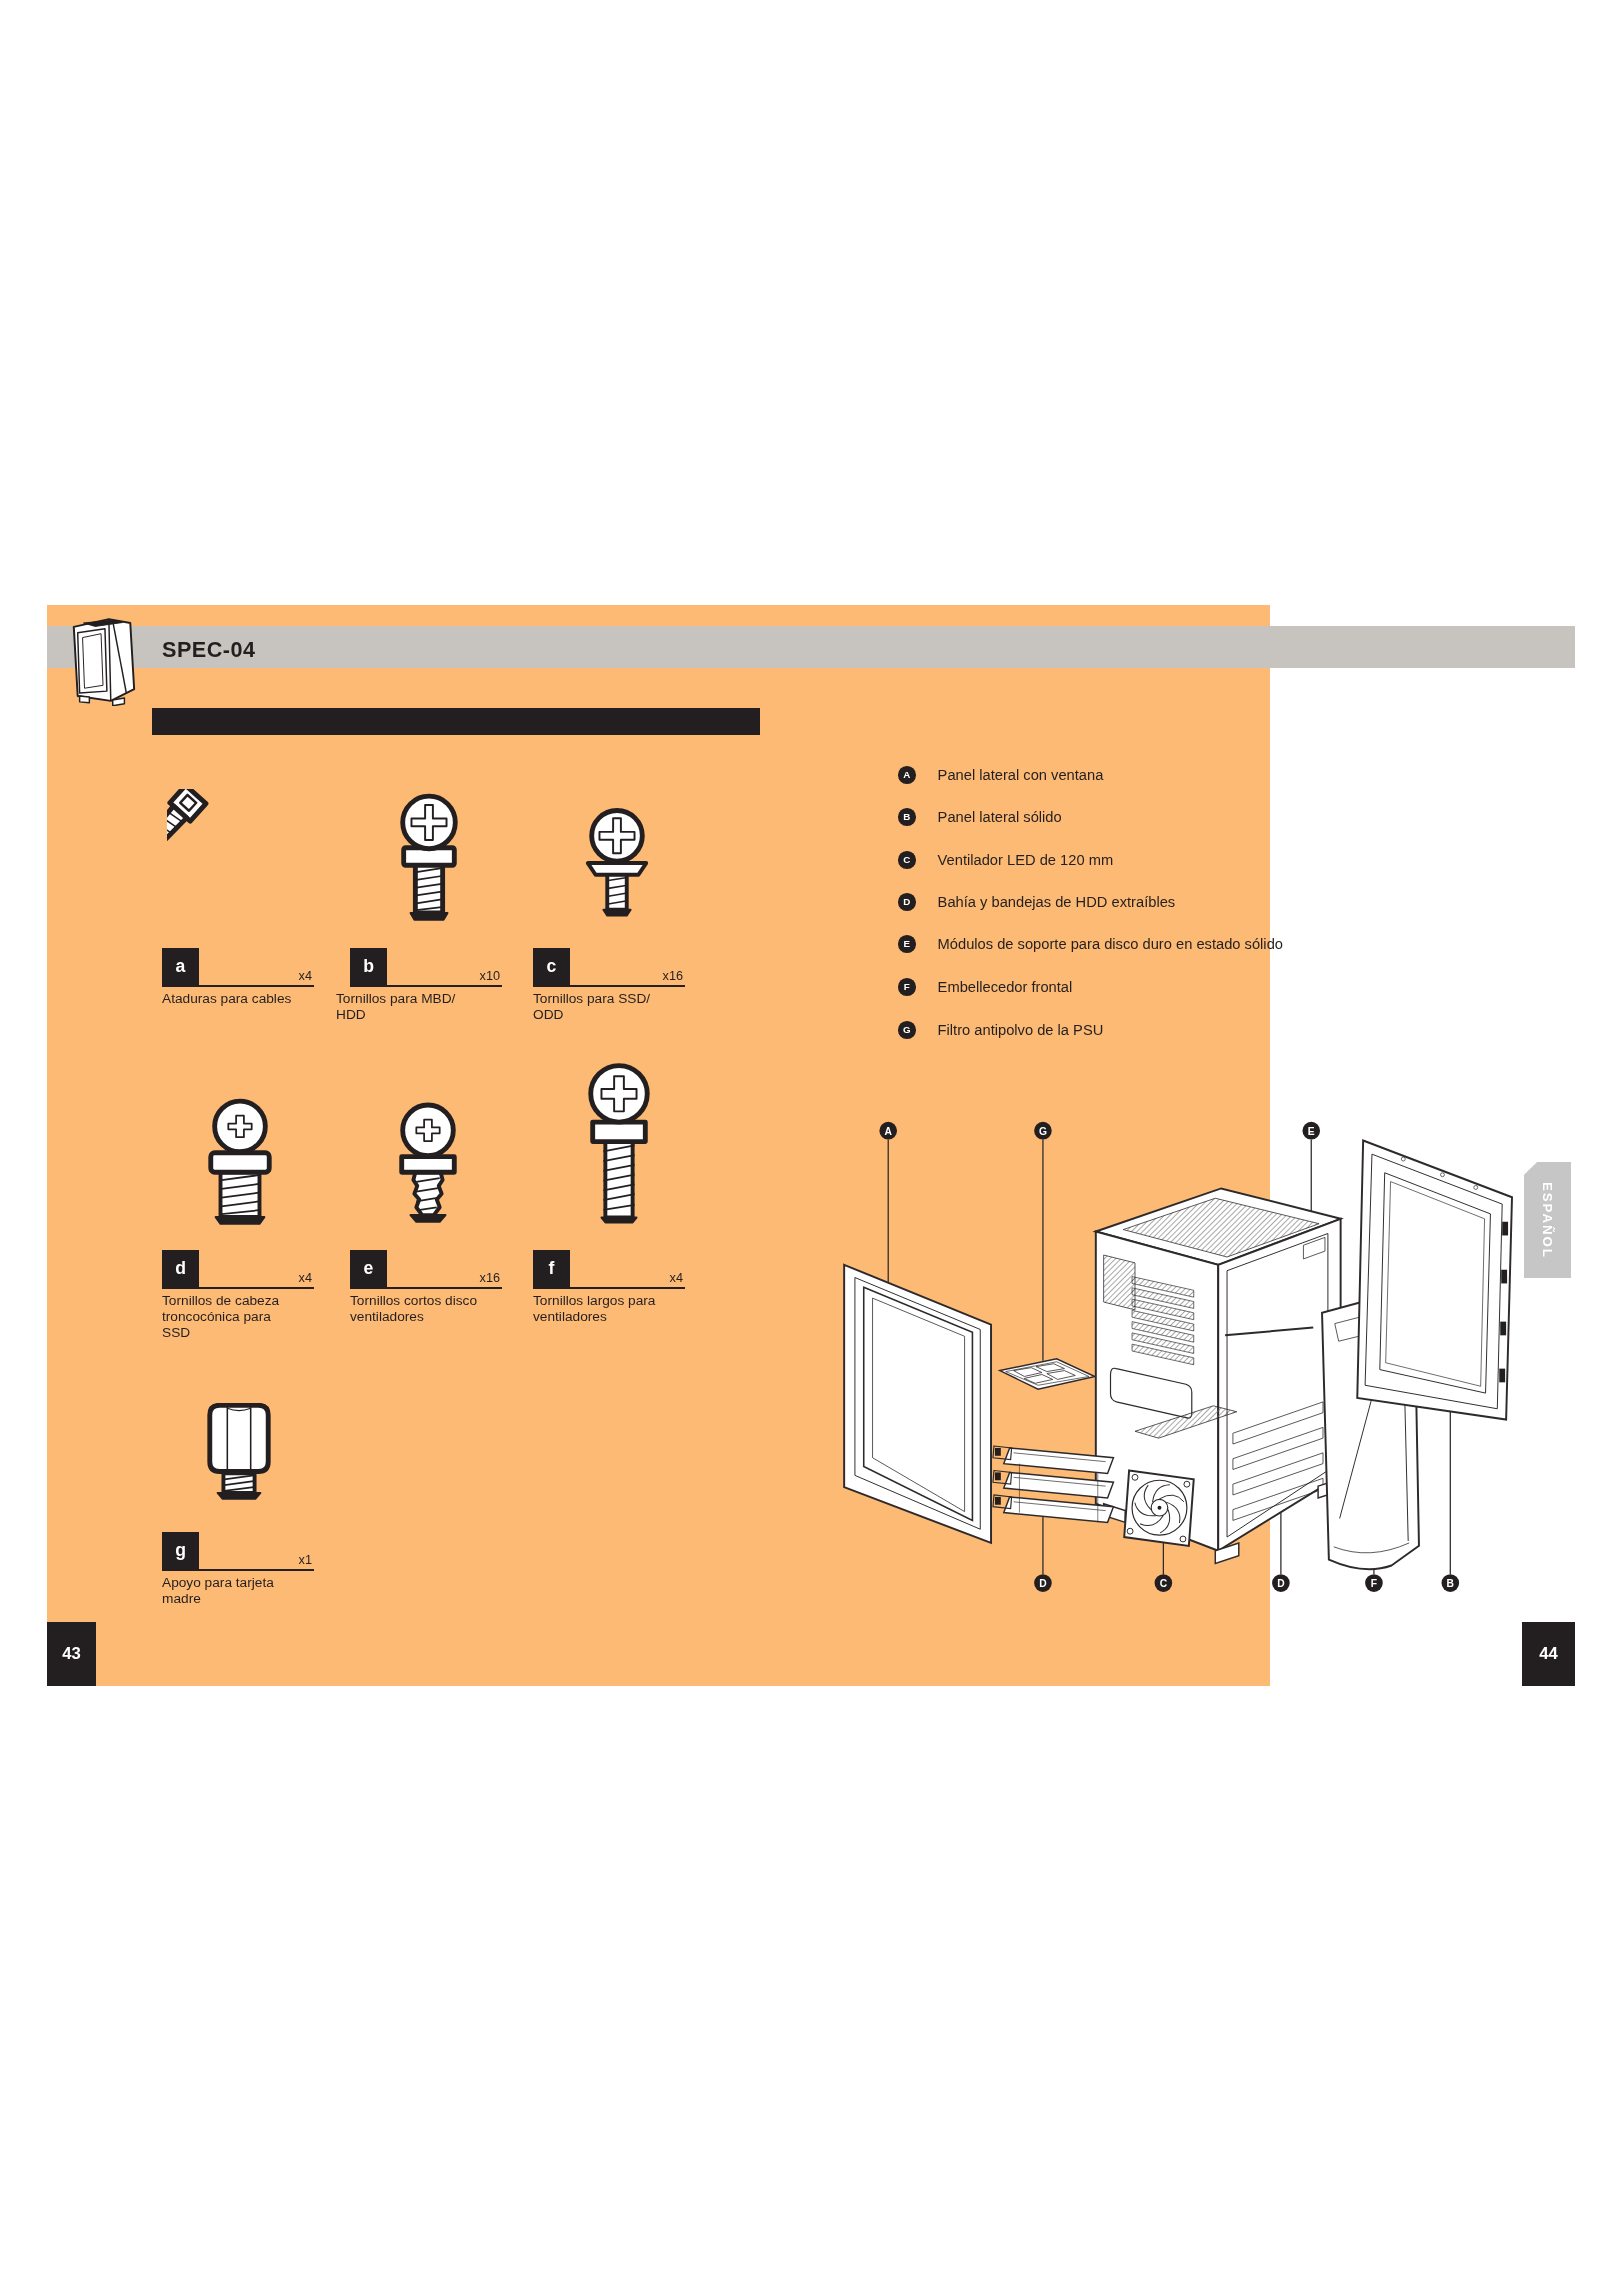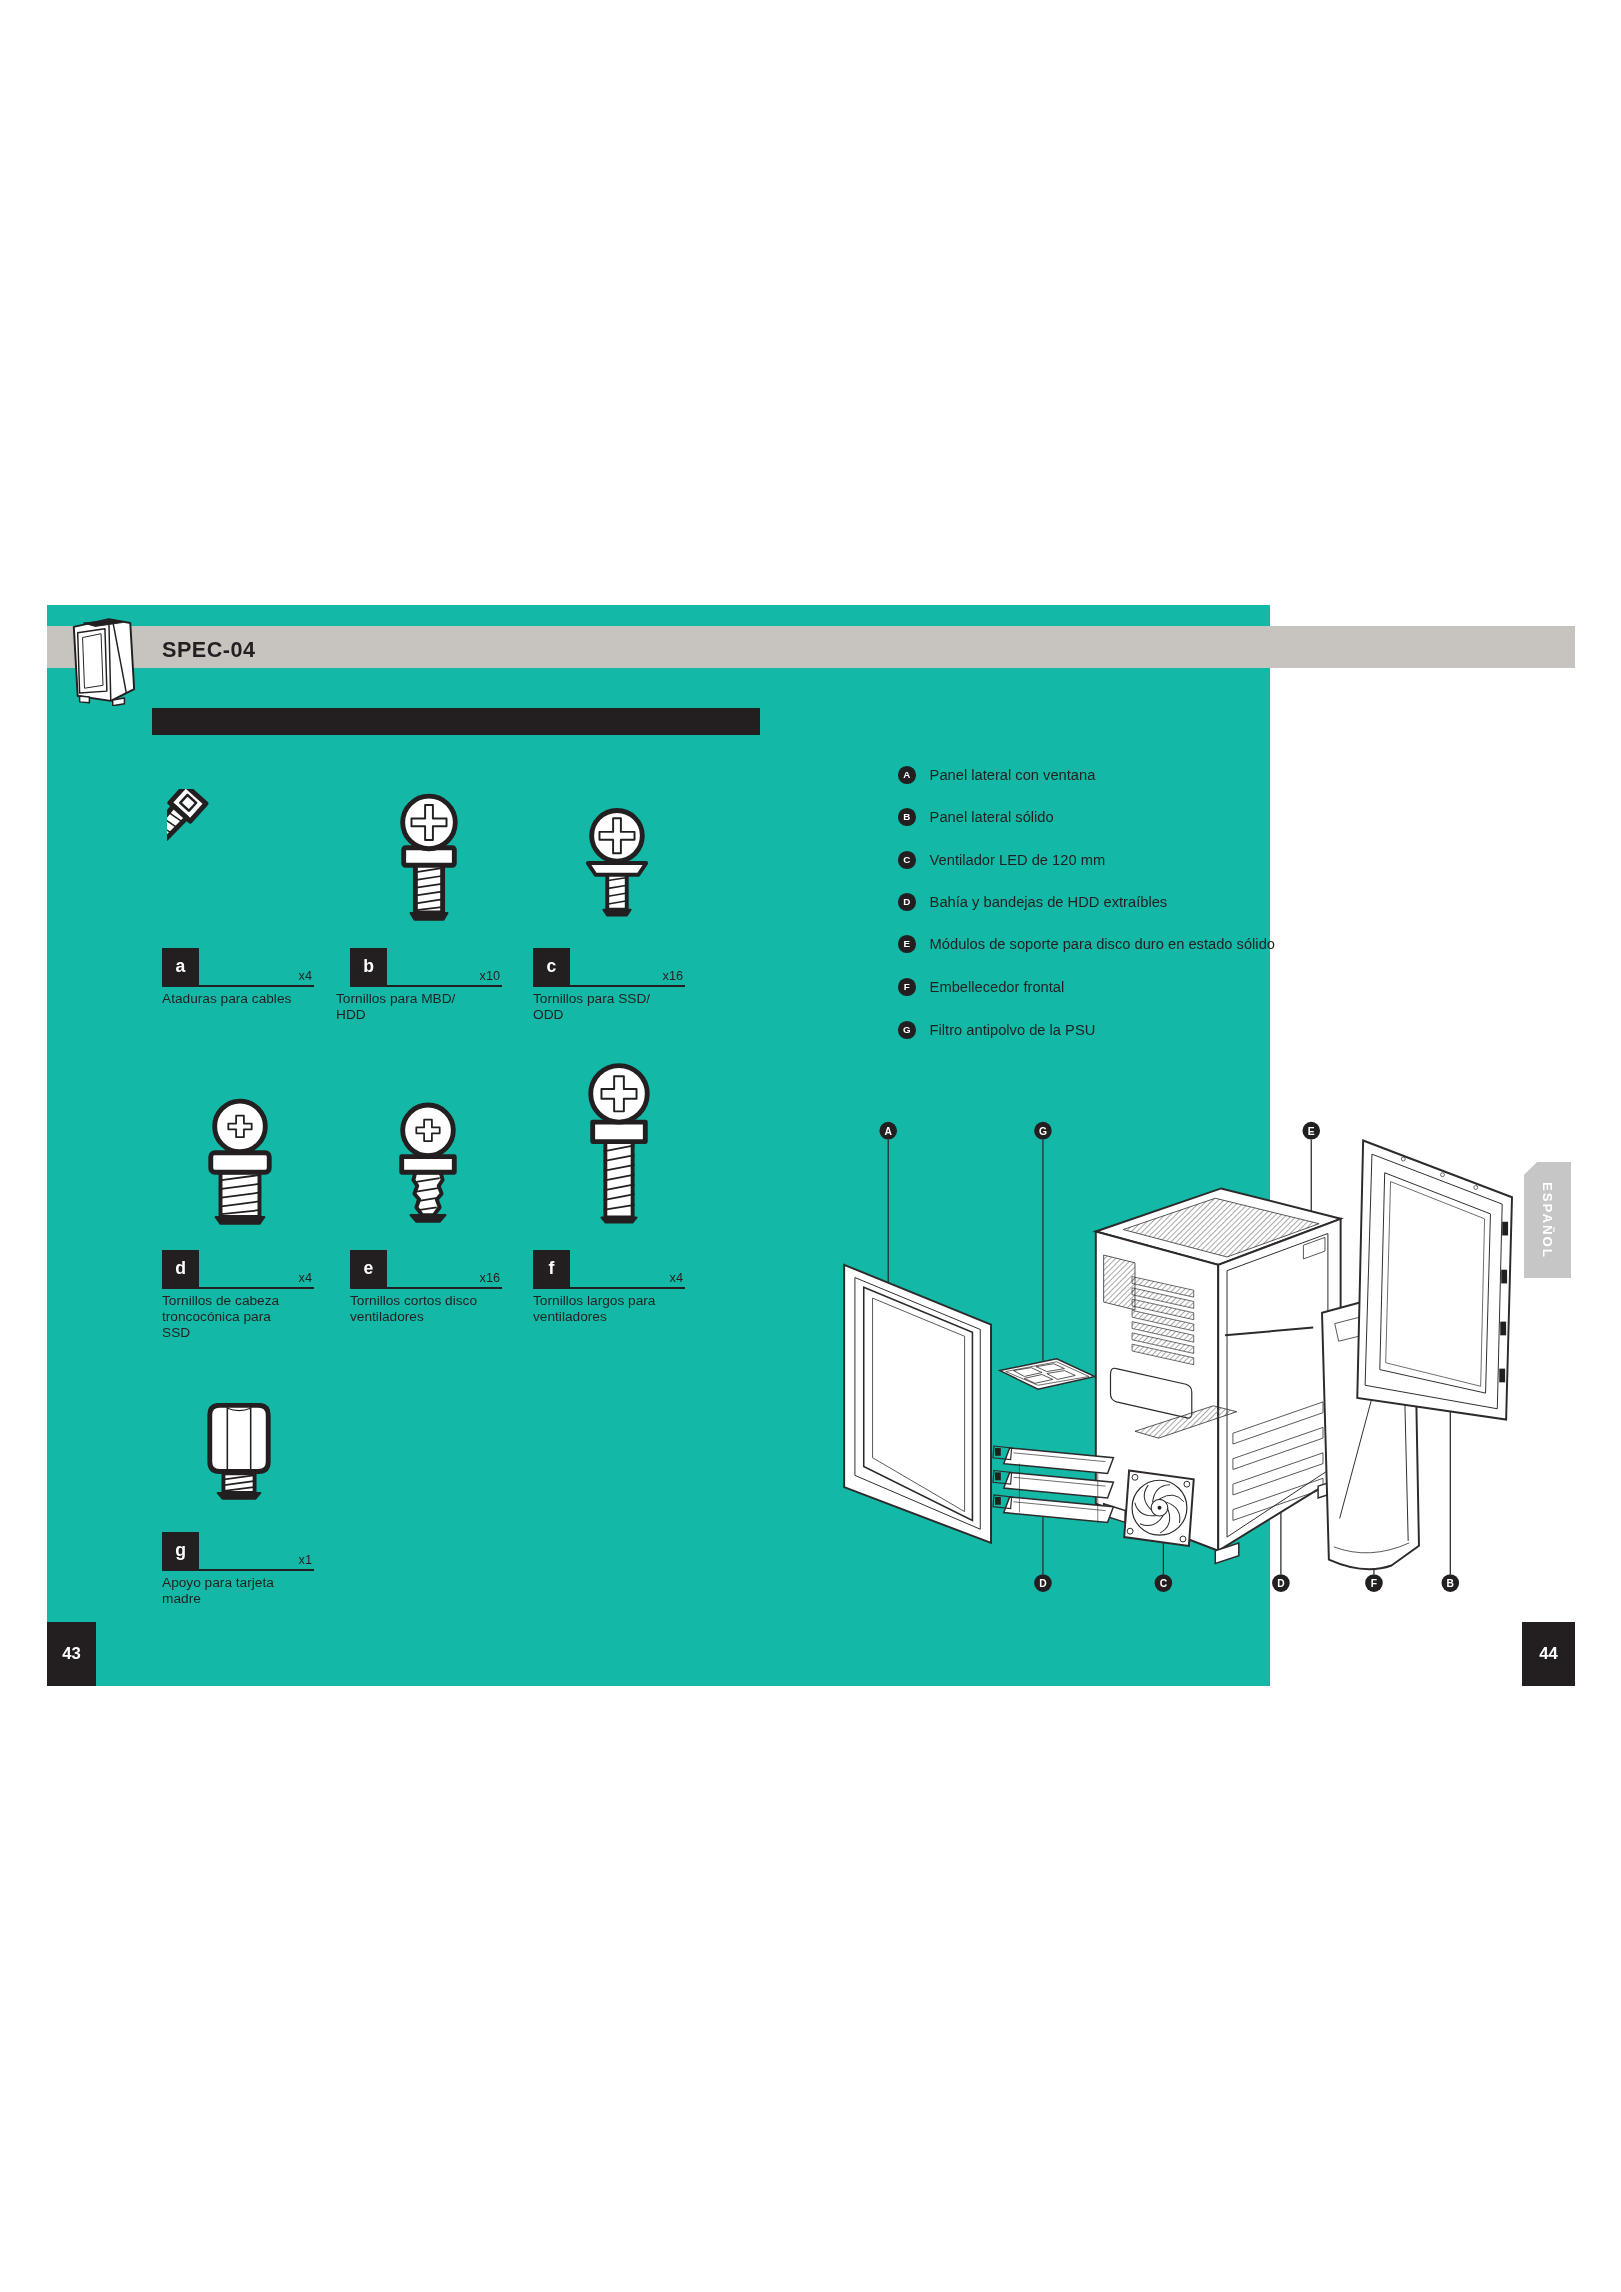--- a/index.html
+++ b/index.html
@@ -1,37 +1,37 @@
 <!DOCTYPE html>
 <html><head>
 <meta charset="utf-8">
 <style>
   html,body{margin:0;padding:0;}
   body{width:1621px;height:2293px;position:relative;background:#ffffff;
        font-family:"Liberation Sans", sans-serif;color:#231f20;}
-  .page{position:absolute;left:47px;top:605px;width:1223px;height:1081px;background:#14b8a6;overflow:visible;}
+  .page{position:absolute;left:47px;top:605px;width:1223px;height:1081px;background:#fdba74;overflow:visible;}
   .band{position:absolute;left:0;top:20.6px;width:1528px;height:42px;background:#c7c3bf;}
   .case-icon{position:absolute;left:18.6px;top:7.8px;width:74px;height:93px;}
   .page-title{position:absolute;left:115px;top:32px;font-size:21.6px;font-weight:800;letter-spacing:0.5px;color:#231f20;}
   .bar{position:absolute;top:103px;height:27.4px;background:#231f20;display:flex;align-items:center;justify-content:center;}
   .bar-left{left:105px;width:608px;}
   .bar-right{left:814px;width:610px;}
   .bar-text{color:#ffffff;font-size:16.7px;font-weight:600;white-space:nowrap;}
   
   .acc-label{position:absolute;width:152px;height:37px;border-bottom:2px solid #231f20;}
   .acc-letter{position:absolute;left:0;top:0;width:37px;height:37px;background:#231f20;color:#fff;
               display:flex;align-items:center;justify-content:center;font-size:17.6px;font-weight:bold;}
   .acc-count{position:absolute;right:2px;bottom:2px;font-size:12.7px;font-weight:normal;color:#231f20;}
   .acc-caption{position:absolute;width:172px;font-size:13.7px;line-height:1.18;color:#231f20;}
   .gfx{position:absolute;}
   
   .feature-item{position:absolute;left:851px;height:17.6px;display:flex;align-items:center;}
   .feature-dot{width:17.6px;height:17.6px;border-radius:50%;background:#231f20;color:#fff;flex:0 0 17.6px;
                display:flex;align-items:center;justify-content:center;font-size:9.8px;font-weight:bold;}
-  .feature-label{margin-left:14px;font-size:14.7px;white-space:nowrap;text-align:right;}
+  .feature-label{margin-left:22px;font-size:14.7px;white-space:nowrap;text-align:right;}
   
   .diagram{position:absolute;left:784px;top:510px;width:701px;height:519px;}
   
   .lang-tab{position:absolute;left:1477px;top:557px;width:47px;height:116px;background:#c6c6c6;
             clip-path:polygon(28% 0,100% 0,100% 100%,0 100%,0 11%);
             display:flex;align-items:center;justify-content:center;}
   .lang-tab span{writing-mode:vertical-rl;color:#ffffff;font-size:13.2px;font-weight:bold;letter-spacing:2px;}
   
   .pagenum{position:absolute;bottom:0;width:49px;height:64px;background:#231f20;color:#fff;
            display:flex;align-items:center;justify-content:center;font-size:16.7px;font-weight:bold;}

